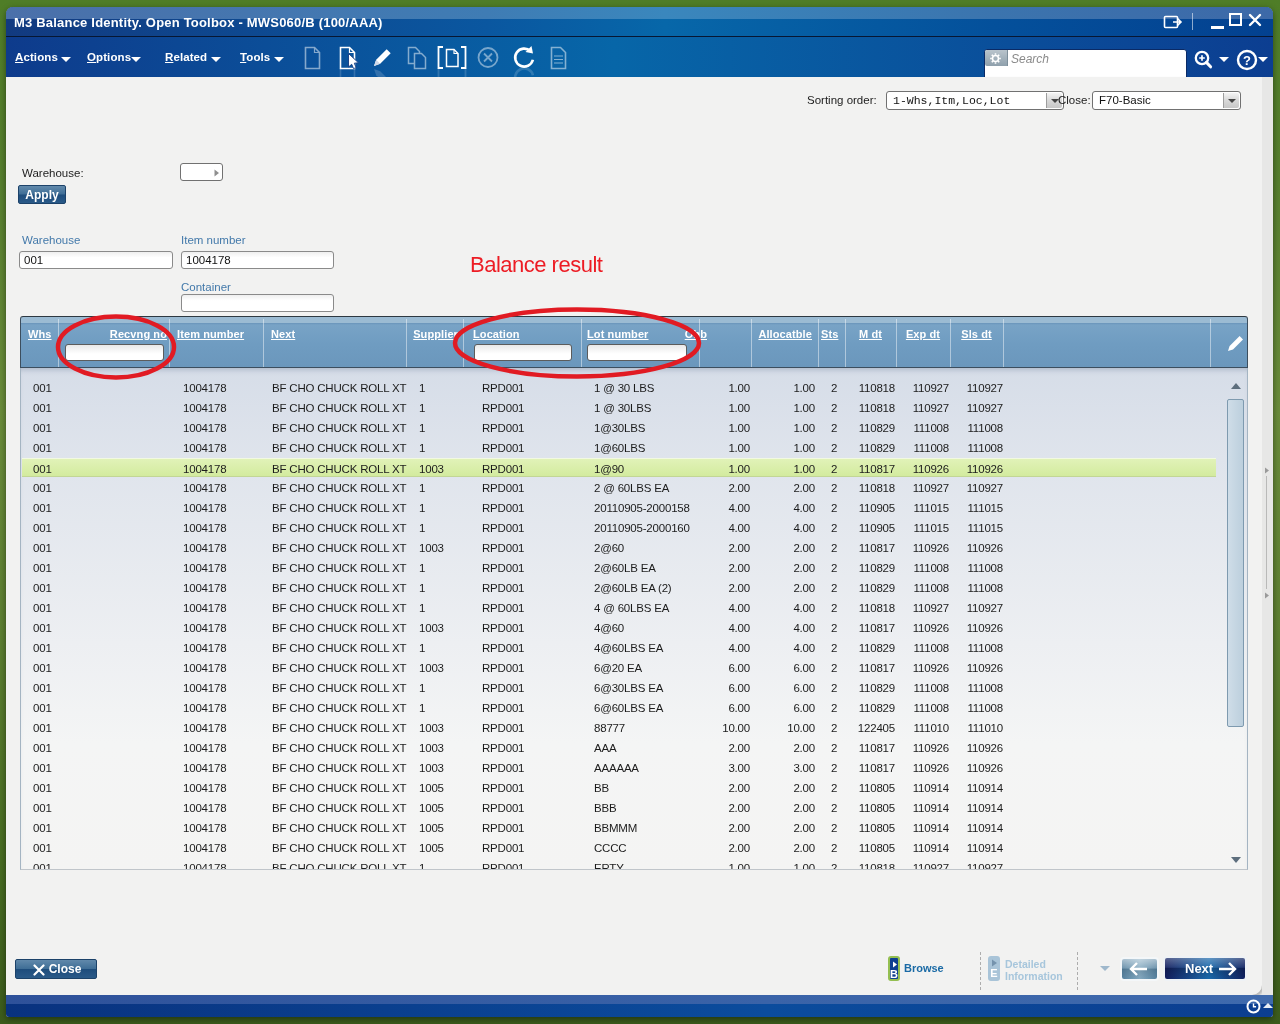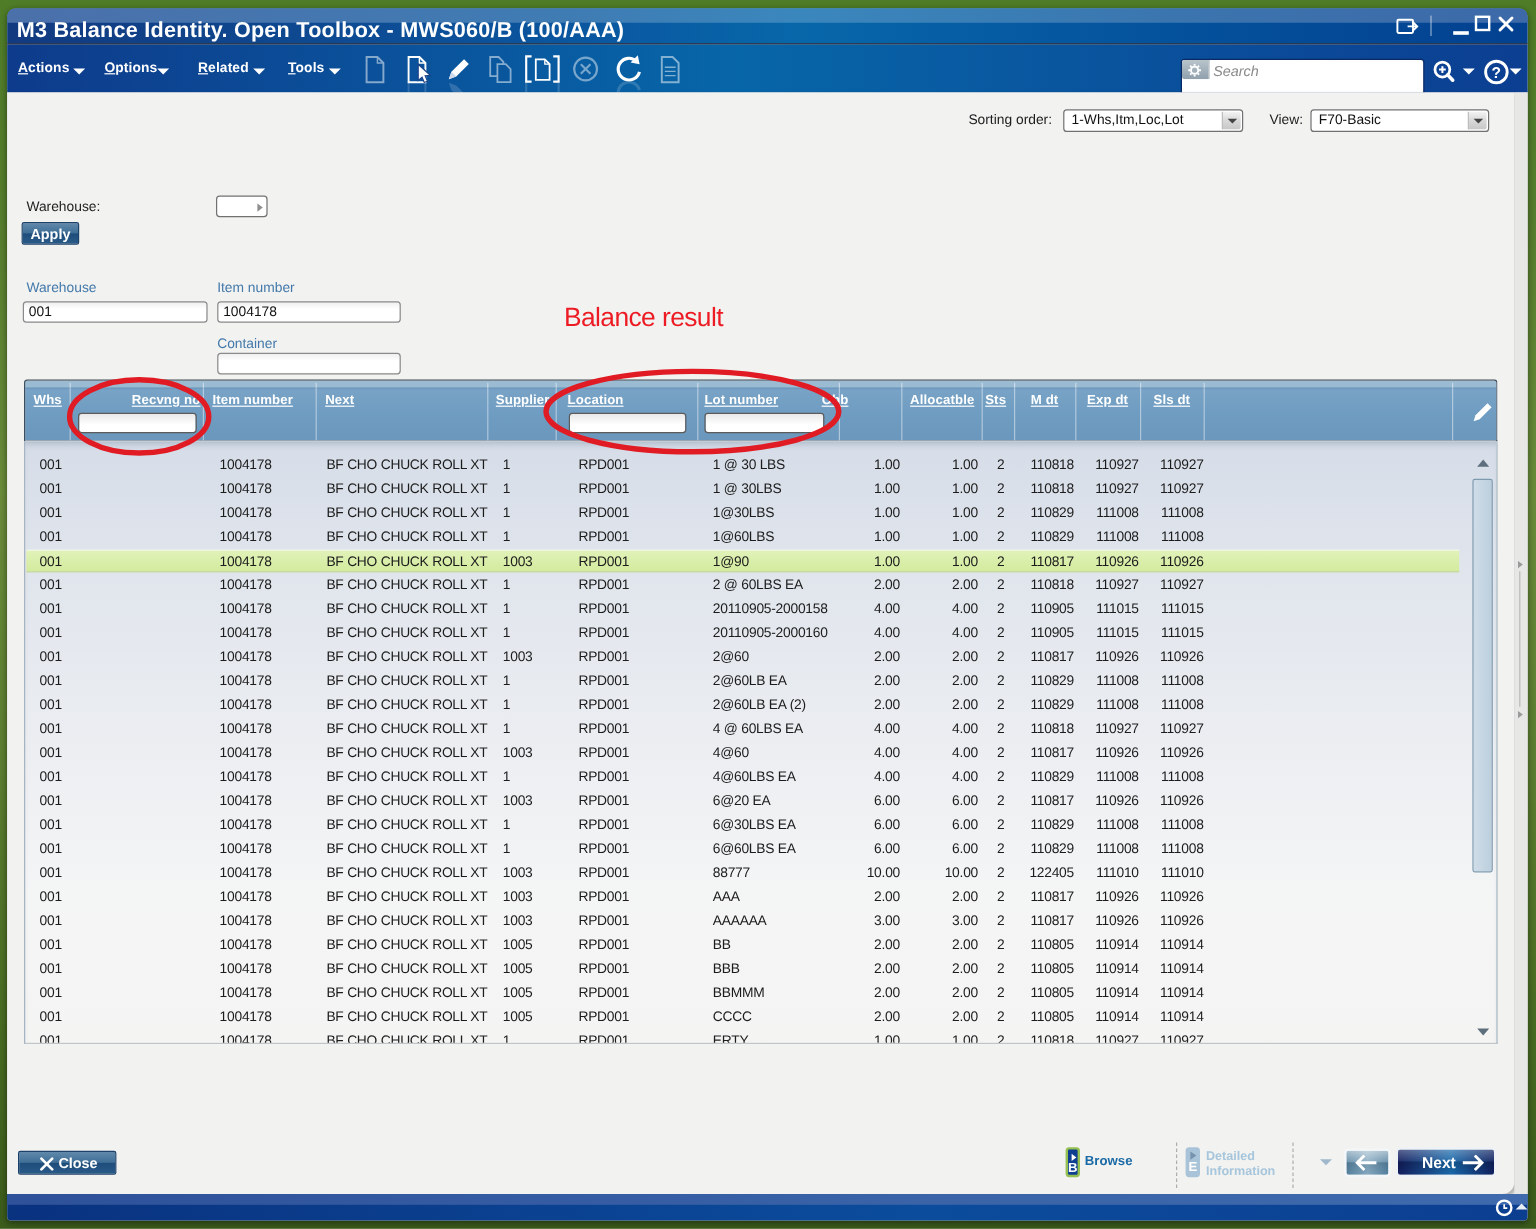--- a/index.html
+++ b/index.html
@@ -3,21 +3,21 @@
 <meta charset="utf-8">
 <style>
 *{margin:0;padding:0;box-sizing:border-box;}
 html,body{width:1280px;height:1024px;overflow:hidden;}
 body{font-family:"Liberation Sans",sans-serif;background:linear-gradient(180deg,#4f7d27 0%,#577f2e 18%,#6a8c3a 40%,#5d7f31 62%,#486c22 84%,#3c5c1c 100%);position:relative;}
 .abs{position:absolute;}
 .win{position:absolute;left:6px;top:7px;width:1267px;height:1010px;border-radius:7px 7px 3px 3px;background:#f2f2f1;box-shadow:0 2px 6px rgba(0,0,0,0.45);}
 .titlebar{position:absolute;left:0;top:0;width:100%;height:29px;border-radius:7px 7px 0 0;background:linear-gradient(90deg,#123a80 0%,#0a57a0 38%,#0767a9 52%,#04509b 78%,#034190 100%);}
 .titlebar:before{content:"";position:absolute;left:0;top:0;width:100%;height:12px;border-radius:7px 7px 0 0;background:linear-gradient(90deg,#4b70aa 0%,#3f7cb4 38%,#3a87bd 52%,#3b74ae 78%,#3d69a8 100%);}
 .title-txt{z-index:2;}
-.title-txt{position:absolute;left:8px;top:8px;color:#fff;font-size:18px;font-weight:bold;letter-spacing:0.2px;}
+.title-txt{position:absolute;left:8px;top:8px;color:#fff;font-size:13px;font-weight:bold;letter-spacing:0.2px;}
 .menubar{position:absolute;left:0;top:29px;width:100%;height:41px;background:linear-gradient(90deg,#0e3b8c 0%,#0766a8 48%,#0c3e91 100%);border-top:1px solid #071733;overflow:hidden;}
 .menu-item{position:absolute;top:14px;color:#fff;font-size:11.5px;font-weight:bold;letter-spacing:0.1px;}
 .menu-item u{text-decoration:underline;}
 .mcaret{position:absolute;top:20px;width:0;height:0;border-left:5px solid transparent;border-right:5px solid transparent;border-top:5px solid #fff;}
 .content{position:absolute;left:0;top:70px;width:1256px;height:918px;background:#f2f2f1;border-radius:0 0 10px 0;box-shadow:2px 2px 3px rgba(0,0,0,0.25);}
 .rstrip{position:absolute;left:1256px;top:70px;width:11px;height:918px;background:#e7e7e6;}
 .statusbar{position:absolute;left:0;top:988px;width:100%;height:22px;background:linear-gradient(90deg,#09327f 0%,#0b4c9d 60%,#0c3e90 100%);border-radius:0 0 3px 3px;}
 .statusbar:before{content:"";position:absolute;left:0;top:0;width:100%;height:9px;background:linear-gradient(90deg,#2e519a 0%,#3a63a8 60%,#3f6aad 100%);}
 .lbl-blue{position:absolute;color:#4379aa;font-size:11.5px;}
 .lbl-dark{position:absolute;color:#1d1d1d;font-size:11.5px;}
@@ -153,25 +153,25 @@
     <div class="mcaret" style="left:1213px;top:20px;border-top-color:#fff;"></div>
 
     <svg class="abs" style="left:1230px;top:12px;" width="22" height="22" viewBox="0 0 22 22">
       <circle cx="11" cy="11" r="9" fill="none" stroke="#fff" stroke-width="2.4"></circle>
       <text x="11" y="16" text-anchor="middle" font-family="Liberation Sans" font-size="13" font-weight="bold" fill="#fff">?</text>
     </svg>
     <div class="mcaret" style="left:1252px;top:20px;border-top-color:#fff;"></div>
   </div>
   <div class="content">
     <div class="lbl-dark" style="left:801px;top:17px;">Sorting order:</div>
-    <div class="combo" style="left:880px;top:14px;width:150px;height:19px;">
+    <div class="combo" style="left:880px;top:14px;width:178px;height:19px;font-family:Liberation Mono, monospace;">
         <span class="ct">1-Whs,Itm,Loc,Lot</span>
         <span class="cbtn"></span>
       </div>
-    <div class="lbl-dark" style="left:1052px;top:17px;">View:</div>
+    <div class="lbl-dark" style="left:1052px;top:17px;">Close:</div>
     <div class="combo" style="left:1086px;top:14px;width:149px;height:19px;padding-left:45px;">
         <span class="ct">F70-Basic</span>
         <span class="cbtn"></span>
       </div>
 
     <div class="lbl-dark" style="left:16px;top:90px;">Warehouse:</div>
     <div class="combo" style="left:174px;top:86px;width:43px;height:18px;">
       <svg class="abs" style="left:33px;top:5px;" width="6" height="8" viewBox="0 0 6 8">
           <path d="M0.5 0.5 l4.5 3.5 -4.5 3.5 z" fill="#8f8f8f"></path>
         </svg>

